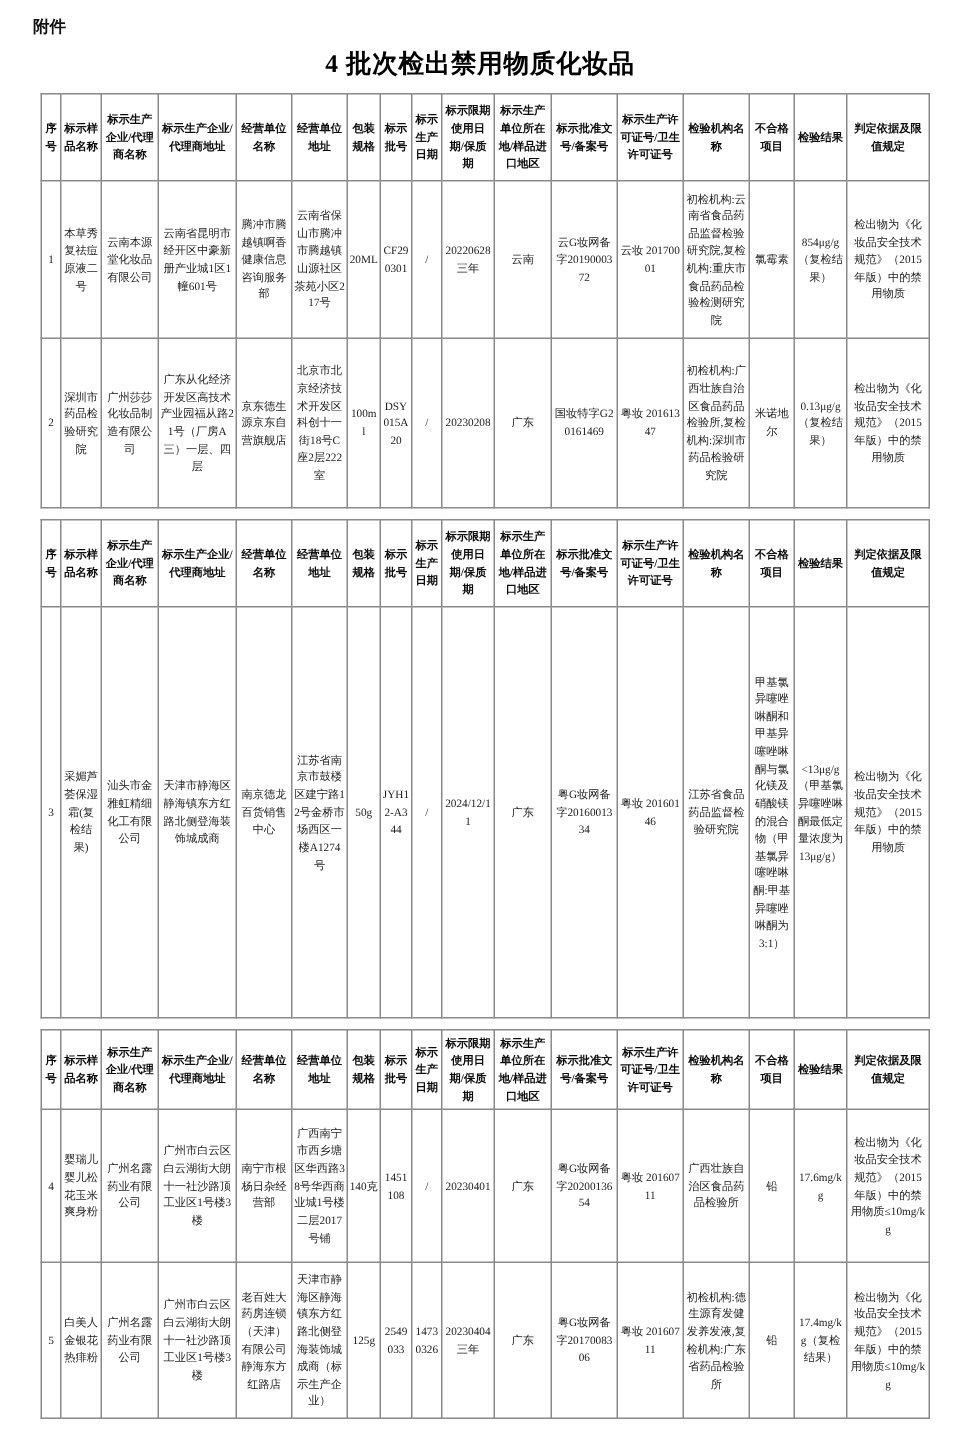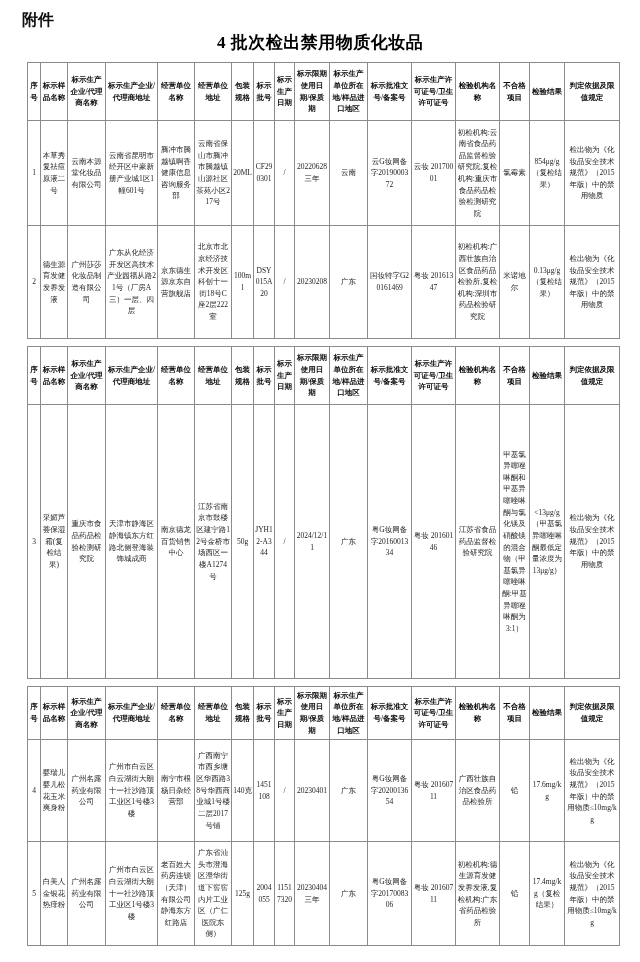--- a/index.html
+++ b/index.html
@@ -4,21 +4,21 @@
 <style>
   * { margin:0; padding:0; box-sizing:border-box; }
   html,body { background:#ffffff; }
   body {
     width:640px; height:962px; position:relative; overflow:hidden;
     font-family:"Liberation Serif","DejaVu Serif",serif;
     color:#1c1c1c;
   }
   .attachment {
     position:absolute; left:22px; top:10px;
-    font-size:16px; font-weight:bold; color:#111;
+    font-size:11px; font-weight:bold; color:#111;
   }
   .title {
     position:absolute; top:31px; left:0; width:100%;
     text-align:center; font-size:17px; font-weight:bold; color:#000;
     letter-spacing:0.5px;
   }
   #tables { position:absolute; top:62px; left:27px; width:593px; }
   table {
     border-collapse:collapse; table-layout:fixed; width:592px;
     background:#fff;
@@ -95,21 +95,21 @@
             <td>云南</td>
             <td>云G妆网备字2019000372</td>
             <td>云妆 20170001</td>
             <td>初检机构:云南省食品药品监督检验研究院,复检机构:重庆市食品药品检验检测研究院</td>
             <td>氯霉素</td>
             <td>854μg/g（复检结果）</td>
             <td>检出物为《化妆品安全技术规范》（2015年版）中的禁用物质</td>
           </tr>
           <tr style="height: 113px;">
             <td>2</td>
-            <td>德生源育发健发养发液</td>
+            <td>深圳市药品检验研究院</td>
             <td>广州莎莎化妆品制造有限公司</td>
             <td>广东从化经济开发区高技术产业园福从路21号（厂房A三）一层、四层</td>
             <td>京东德生源京东自营旗舰店</td>
             <td>北京市北京经济技术开发区科创十一街18号C座2层222室</td>
             <td>100ml</td>
             <td>DSY015A20</td>
             <td>/</td>
             <td>20230208</td>
             <td>广东</td>
             <td>国妆特字G20161469</td>
@@ -159,21 +159,21 @@
             <th>检验机构名称</th>
             <th>不合格项目</th>
             <th>检验结果</th>
             <th>判定依据及限值规定</th>
           </tr>
         </thead>
         <tbody>
           <tr style="height: 274px;">
             <td>3</td>
             <td>采媚芦荟保湿霜(复检结果)</td>
-            <td>重庆市食品药品检验检测研究院</td>
+            <td>汕头市金雅虹精细化工有限公司</td>
             <td>天津市静海区静海镇东方红路北侧登海装饰城成商</td>
             <td>南京德龙百货销售中心</td>
             <td>江苏省南京市鼓楼区建宁路12号金桥市场西区一楼A1274号</td>
             <td>50g</td>
             <td>JYH12-A344</td>
             <td>/</td>
             <td>2024/12/11</td>
             <td>广东</td>
             <td>粤G妆网备字2016001334</td>
             <td>粤妆 20160146</td>
@@ -244,24 +244,24 @@
             <td>铅</td>
             <td>17.6mg/kg</td>
             <td>检出物为《化妆品安全技术规范》（2015年版）中的禁用物质≤10mg/kg</td>
           </tr>
           <tr style="height: 104px;">
             <td>5</td>
             <td>白美人金银花热痱粉</td>
             <td>广州名露药业有限公司</td>
             <td>广州市白云区白云湖街大朗十一社沙路顶工业区1号楼3楼</td>
             <td>老百姓大药房连锁（天津）有限公司静海东方红路店</td>
-            <td>广东省汕头市澄海区澄华街道下窖窖内片工业区（广仁医院东侧）</td>
+            <td>天津市静海区静海镇东方红路北侧登海装饰城成商（标示生产企业）</td>
             <td>125g</td>
-            <td>2004055</td>
-            <td>11517320</td>
+            <td>2549033</td>
+            <td>14730326</td>
             <td>20230404三年</td>
             <td>广东</td>
             <td>粤G妆网备字2017008306</td>
             <td>粤妆 20160711</td>
             <td>初检机构:德生源育发健发养发液,复检机构:广东省药品检验所</td>
             <td>铅</td>
             <td>17.4mg/kg（复检结果）</td>
             <td>检出物为《化妆品安全技术规范》（2015年版）中的禁用物质≤10mg/kg</td>
           </tr>
         </tbody>

